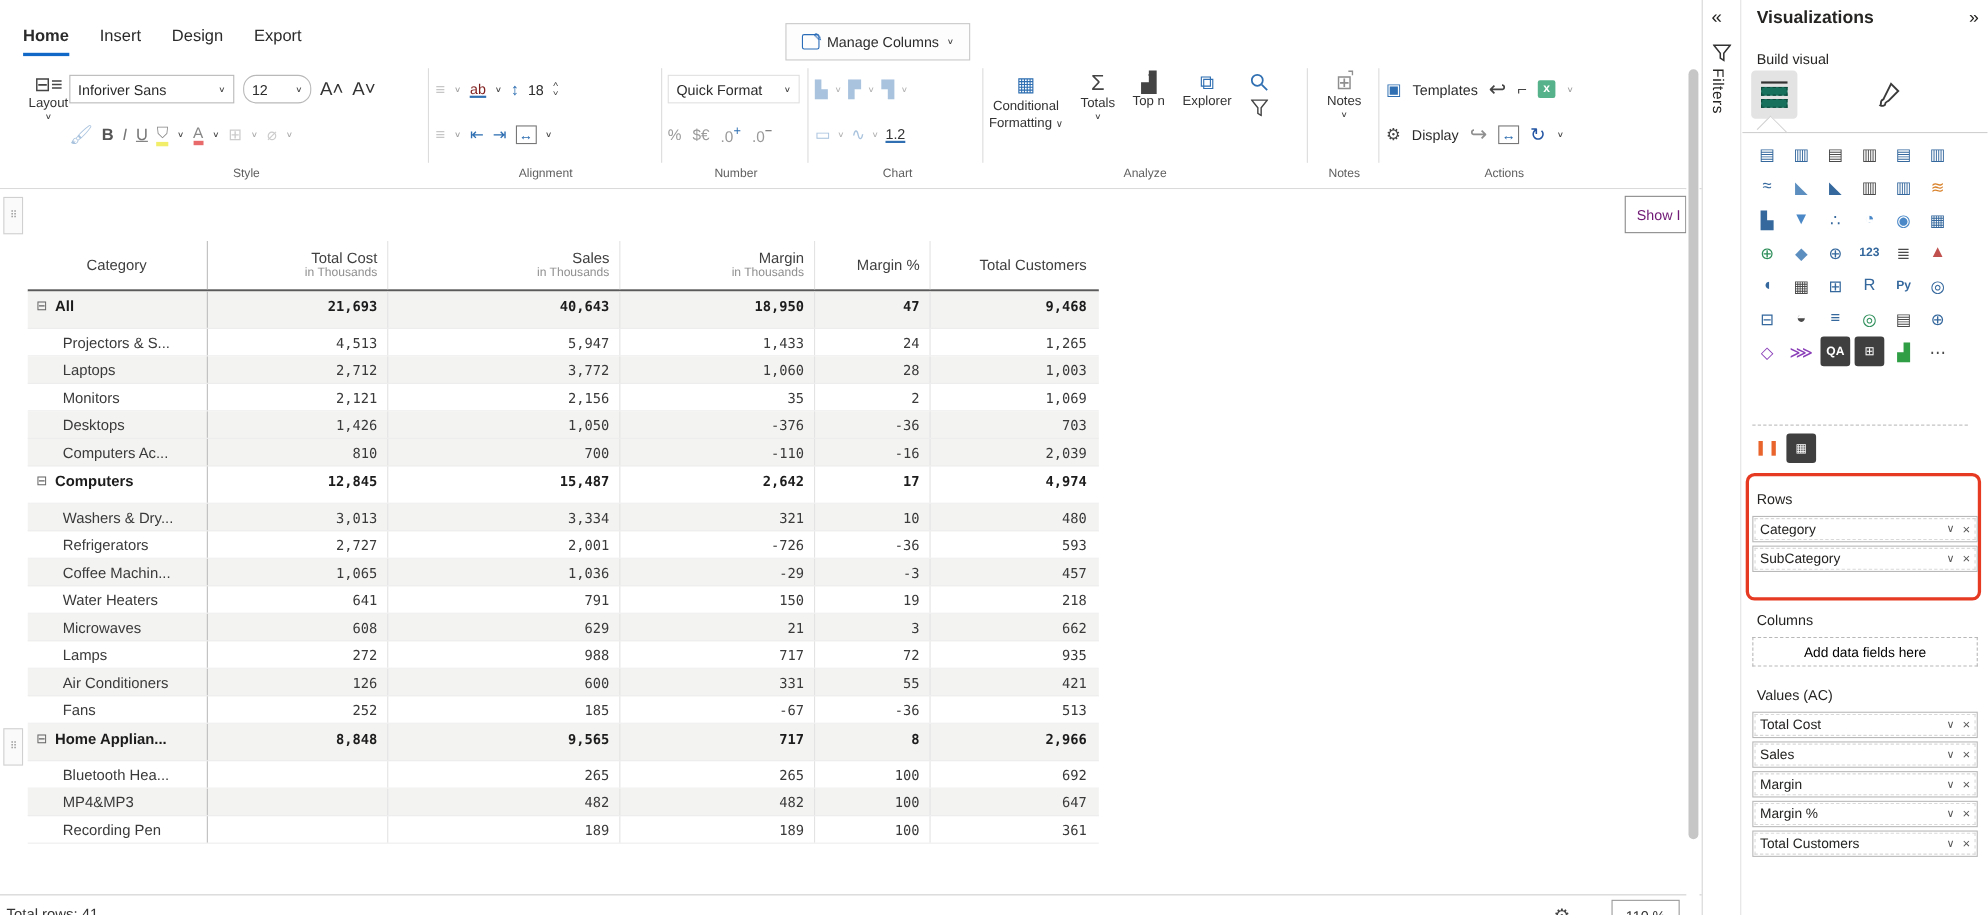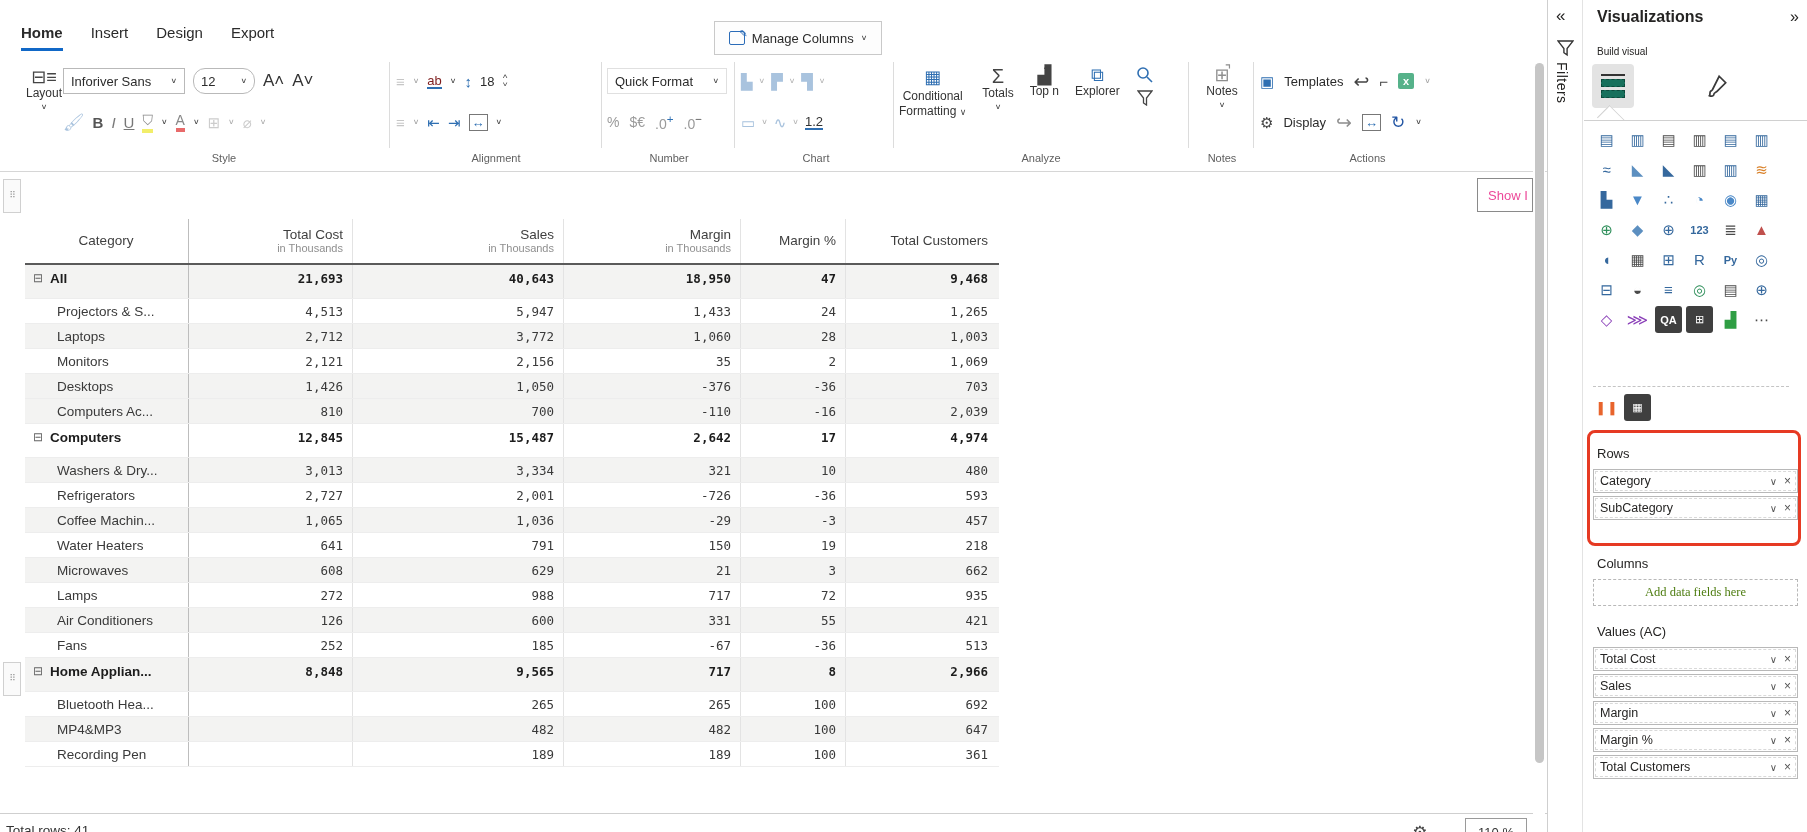--- a/index.html
+++ b/index.html
@@ -29,21 +29,21 @@
   .bigA { font-size:17px; color:#333; }
   .btn2line { display:flex; flex-direction:column; align-items:center; font-size:12px; color:#333; line-height:1.25; }
   .btn2line .ic { font-size:18px; }
   .ul-blue { border-bottom:2px solid #2f6fb2; }
   .xlbox { display:inline-flex; width:16px; height:16px; background:#56b28a; color:#fff; font-size:11px; align-items:center; justify-content:center; border-radius:2px; font-weight:bold; }
   .fitbox { border:1px solid #777; padding:0 2px; color:#2f6fb2; font-size:13px; }
 
   
   #canvas { position:absolute; left:0; top:172px; width:1532px; height:621px; background:#fff; }
   .grip { position:absolute; left:3px; width:18px; height:34px; border:1px solid #d0d0d0; background:#fafafa; color:#9a9a9a; font-size:9px; line-height:1.1; display:flex; align-items:center; justify-content:center; letter-spacing:-1px; }
-  #show-btn { position:absolute; left:1477px; top:6px; width:56px; height:34px; border:1px solid #8a8a8a; background:#fff; font-size:13px; color:#ec4899; display:flex; align-items:center; padding-left:10px; overflow:hidden; white-space:nowrap; }
+  #show-btn { position:absolute; left:1477px; top:6px; width:56px; height:34px; border:1px solid #8a8a8a; background:#fff; font-size:13px; color:#701a75; display:flex; align-items:center; padding-left:10px; overflow:hidden; white-space:nowrap; }
 
   
   #tablewrap { position:absolute; left:25px; top:47px; width:974px; height:562px; overflow:hidden; font-size:13.5px; }
   .trow { display:grid; grid-template-columns:163px 164px 211px 177px 105px 152px; }
   .trow.head { height:46px; border-bottom:2px solid #5a5a5a; color:#3f3f3f; }
   .trow.head .cell { display:flex; flex-direction:column; justify-content:center; align-items:flex-end; padding-right:9px; line-height:1.15; }
   .trow.head .cell.cat { align-items:center; justify-content:center; }
   .subhdr { font-size:11px; color:#8f8f8f; }
   .cell { border-left:1px solid #e3e3e3; padding-right:9px; text-align:right; overflow:hidden; white-space:nowrap; }
   .cell:first-child { border-left:none; text-align:left; padding-left:8px; }
@@ -70,21 +70,21 @@
   
   #paneldiv { position:absolute; left:1547px; top:0; width:1px; height:832px; background:#cfcfcf; }
   #filters-strip { position:absolute; left:1548px; top:0; width:35px; height:832px; background:#fff; border-right:1px solid #e3e3e3; }
   .collapse-l { position:absolute; left:8px; top:6px; font-size:17px; color:#252423; }
   .funnel-i { position:absolute; left:9px; top:40px; }
   .filters-v { position:absolute; left:6px; top:62px; writing-mode:vertical-rl; font-size:14px; color:#252423; letter-spacing:.5px; }
 
   #vizpane { position:absolute; left:1584px; top:0; width:223px; height:832px; background:#fff; font-size:12px; color:#252423; }
   #viz-title { position:absolute; left:13px; top:8px; font-size:16px; font-weight:bold; }
   .collapse-r { position:absolute; right:8px; top:8px; font-size:16px; color:#252423; }
-  #build-label { position:absolute; left:13px; top:46px; font-size:10px; }
+  #build-label { position:absolute; left:13px; top:46px; font-size:13px; }
   #modebar { position:absolute; left:8px; top:64px; display:flex; gap:62px; align-items:center; }
   .modetab { width:42px; height:44px; display:flex; align-items:center; justify-content:center; border-radius:4px; }
   .modetab.sel { background:#e3e3e3; }
   .mtx-ic { display:flex; flex-direction:column; gap:3px; }
   .mtx-ic div { width:24px; height:8px; background:#17705c; border:1px dashed #0c4a3c; }
   .mtx-ic .top { height:2px; background:#333; border:none; }
   .notch { position:absolute; left:16px; top:108px; width:22px; height:22px; background:#fff; border-left:1px solid #d0d0d0; border-top:1px solid #d0d0d0; transform:rotate(45deg) scaleY(.8); }
   #modeline { position:absolute; left:0; top:120px; width:223px; height:1px; background:#d0d0d0; }
 
   #gallery { position:absolute; left:9px; top:126px; width:196px; display:grid; grid-template-columns:repeat(6,31px); grid-auto-rows:30px; }
@@ -94,21 +94,21 @@
   #gal-sep { position:absolute; left:9px; top:386px; width:196px; border-top:1px dashed #c4c4c4; }
   #customrow { position:absolute; left:9px; top:394px; display:flex; gap:4px; }
 
   #rows-highlight { position:absolute; left:3px; top:430px; width:214px; height:116px; border:3px solid #e63a23; border-radius:8px; pointer-events:none; }
   .sec-label { position:absolute; left:13px; font-size:13px; color:#252423; }
   .chiplist { position:absolute; left:9px; width:205px; display:flex; flex-direction:column; gap:3px; }
   .chip { height:24px; border:1px solid #b8b8b8; background:#fff; display:flex; align-items:center; font-size:12.5px; padding:0 6px; outline:1px dashed #d9d9d9; outline-offset:-3px; }
   .chip .nm { flex:1; overflow:hidden; white-space:nowrap; }
   .chip .cv { font-size:10px; color:#555; margin:0 7px; }
   .chip .cx { font-size:12px; color:#555; }
-  .dashbox { height:27px; border:1px dashed #b8b8b8; display:flex; align-items:center; justify-content:center; font-size:12.5px; color:#4d7c0f;font-family:Liberation Serif, serif; }
+  .dashbox { height:27px; border:1px dashed #b8b8b8; display:flex; align-items:center; justify-content:center; font-size:12.5px; color:#000000; }
   svg { display:block; }
 </style>
 </head>
 <body>
 
 <div id="app">
 
   <div id="ribbon">
     <div class="tabs">
       <div class="tab active">Home</div>
@@ -126,21 +126,21 @@
     <div class="rgroup" style="left:16px;width:56px;">
       <div class="btn2line" style="margin-top:8px;">
         <span class="ic ricon dark">⊟≡</span>
         <span>Layout</span>
         <span class="chev">∨</span>
       </div>
     </div>
 
     <div class="rgroup" style="left:63px;width:322px;">
       <div class="rowA">
-        <div class="combo" style="width:122px;">
+        <div class="combo" style="width:150px;">
           <span>Inforiver Sans</span>
           <span class="chev">∨</span>
         </div>
         <div class="combo" style="width:62px;border-radius:12px;">
           <span>12</span>
           <span class="chev">∨</span>
         </div>
         <span class="bigA">A˄</span>
         <span class="bigA">A˅</span>
       </div>

